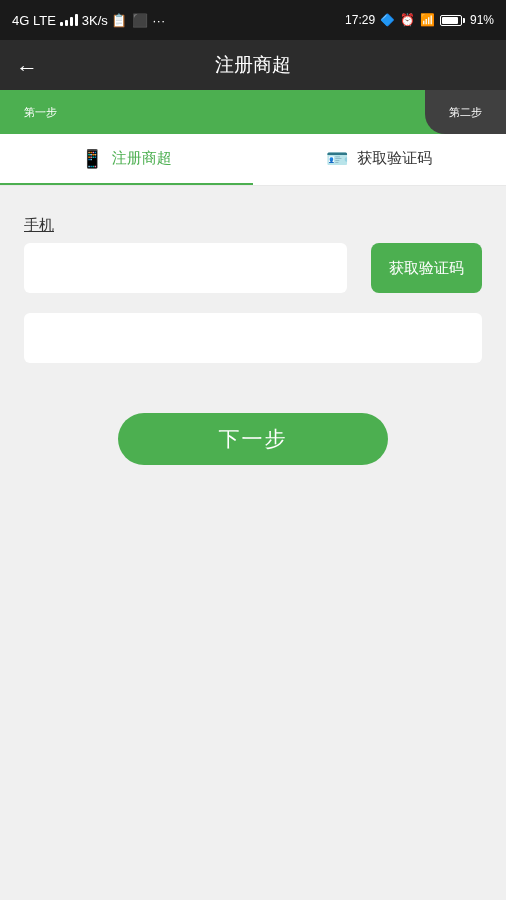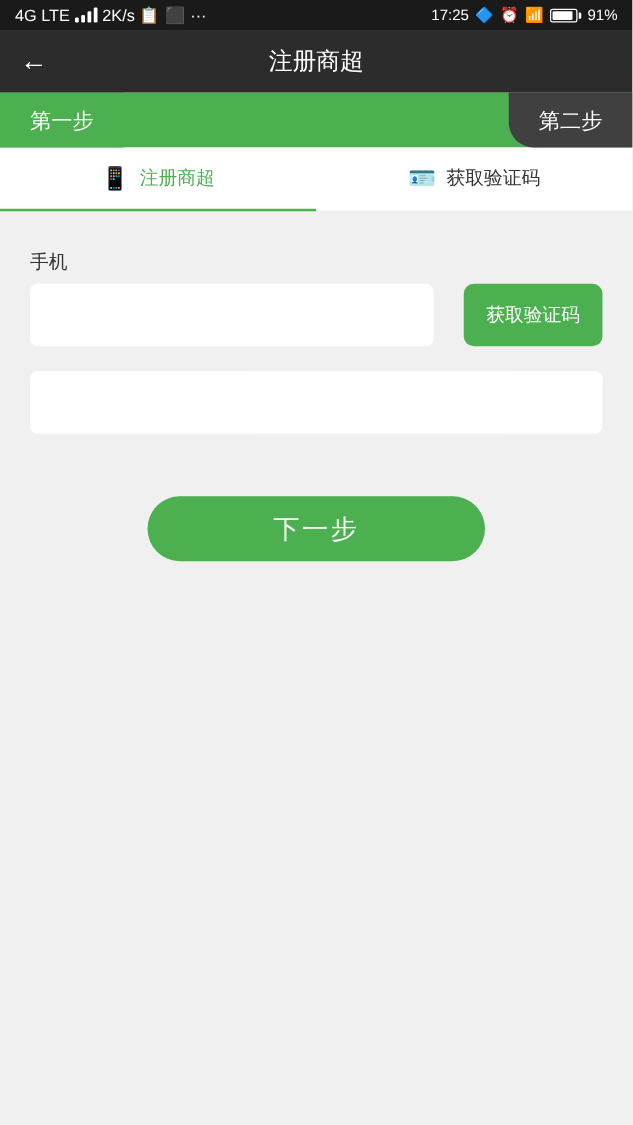--- a/index.html
+++ b/index.html
@@ -8,21 +8,21 @@
       width: 506px;
       height: 900px;
       background: #f0f0f0;
       font-family: -apple-system, 'PingFang SC', 'Helvetica Neue', Arial, sans-serif;
       overflow: hidden;
     }
 
     
     .status-bar {
       background: #1a1a1a;
-      height: 24px;
+      height: 40px;
       display: flex;
       align-items: center;
       justify-content: space-between;
       padding: 0 12px;
       color: white;
       font-size: 13px;
       font-weight: 500;
       gap: 24px;
     }
     .status-left {
@@ -108,21 +108,21 @@
       align-items: center;
       justify-content: space-between;
       padding: 0 0;
     }
     .step-tab {
       height: 44px;
       display: flex;
       align-items: center;
       justify-content: center;
       padding: 0 24px;
-      font-size: 17px;
+      font-size: 11px;
       color: white;
       font-weight: 500;
       cursor: pointer;
     }
     .step-tab.active {
       background: #4caf50;
     }
     .step-tab.inactive {
       background: #404040;
       border-radius: 0 0 0 20px;
@@ -159,20 +159,21 @@
     
     .content {
       background: #f0f0f0;
       padding: 30px 24px 20px;
     }
 
     .field-label {
       font-size: 15px;
       color: #333;
       margin-bottom: 8px;
+      text-decoration: underline;
     }
 
     .field-row {
       display: flex;
       align-items: flex-end;
       gap: 24px;
       margin-bottom: 20px;
     }
 
     .text-input {
@@ -240,27 +241,27 @@
 
 <div class="status-bar">
   <div class="status-left">
     <span>4G LTE</span>
     <div class="signal-bars">
       <div class="signal-bar" style="height:4px"></div>
       <div class="signal-bar" style="height:6px"></div>
       <div class="signal-bar" style="height:9px"></div>
       <div class="signal-bar" style="height:12px"></div>
     </div>
-    <span>2K/s</span>
+    <span>3K/s</span>
     <span>📋</span>
     <span>⬛</span>
     <span>···</span>
   </div>
   <div class="status-right">
-    <span>17:25</span>
+    <span>17:29</span>
     <span>🔷</span>
     <span>⏰</span>
     <span>📶</span>
     <div class="battery-icon">
       <div class="battery-body">
         <div class="battery-fill" style="width:90%"></div>
       </div>
       <div class="battery-tip"></div>
     </div>
     <span>91%</span>

